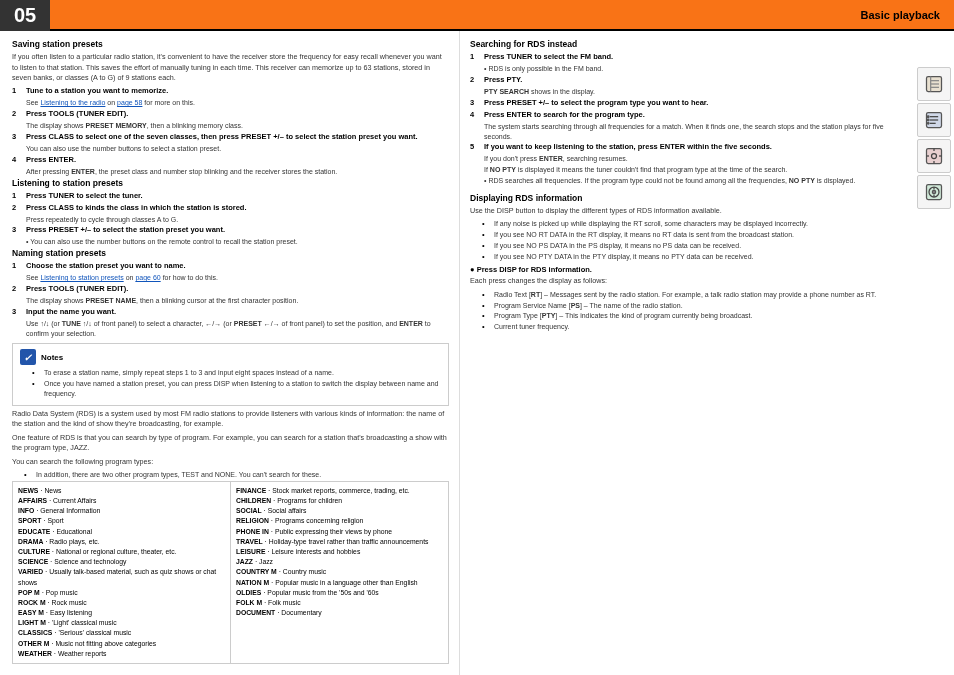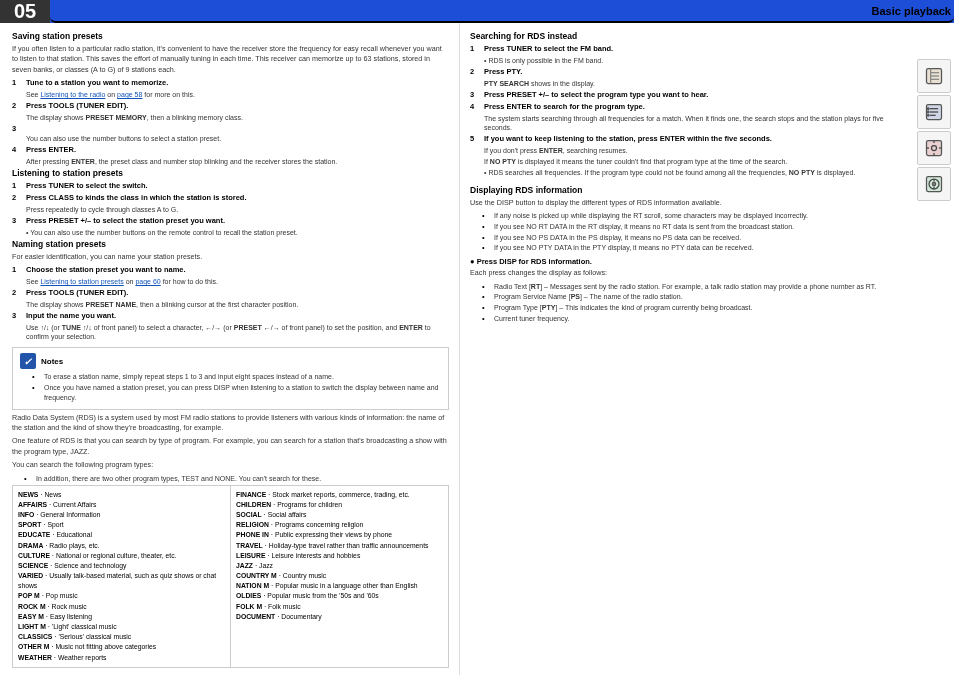--- a/index.html
+++ b/index.html
@@ -16,42 +16,41 @@
       width: 954px;
       height: 675px;
       display: flex;
       flex-direction: column;
     }
     
     .header {
       display: flex;
       align-items: stretch;
       height: 32px;
-      background: #1d4ed8;
+      background: #f97316;
     }
     .header-num {
       background: #333;
       color: #fff;
       font-size: 20px;
       font-weight: bold;
       width: 50px;
       display: flex;
       align-items: center;
       justify-content: center;
     }
     .header-title {
       flex: 1;
       display: flex;
       align-items: center;
       justify-content: flex-end;
-      padding-right: 3px;
+      padding-right: 14px;
       font-size: 11px;
       font-weight: bold;
       border-bottom: 2px solid #000;
-      border-radius: 6px;
     }
     .left-col {
       width: 460px;
       padding: 8px 10px 6px 12px;
       border-right: 1px solid #ddd;
       display: flex;
       flex-direction: column;
       gap: 0;
     }
     .right-col {
@@ -217,50 +216,50 @@
             <span class="step-text"><b>Tune to a station you want to memorize.</b></span>
           </div>
           <div class="step-sub">See <span style="color:#1155bb;text-decoration:underline;">Listening to the radio</span> on <span style="color:#1155bb;text-decoration:underline;">page 58</span> for more on this.</div>
           <div class="step">
             <span class="step-num">2</span>
             <span class="step-text"><b>Press TOOLS (TUNER EDIT).</b></span>
           </div>
           <div class="step-sub">The display shows <b>PRESET MEMORY</b>, then a blinking memory class.</div>
           <div class="step">
             <span class="step-num">3</span>
+            <span class="step-text"><b>Press CLASS to select one of the seven classes, then press PRESET +/– to select the station preset you want.</b></span>
           </div>
           <div class="step-sub">You can also use the number buttons to select a station preset.</div>
           <div class="step">
             <span class="step-num">4</span>
             <span class="step-text"><b>Press ENTER.</b></span>
           </div>
           <div class="step-sub">After pressing <b>ENTER</b>, the preset class and number stop blinking and the receiver stores the station.</div>
         </div>
 
         <div>
           <div class="section-title">Listening to station presets</div>
           <div class="step">
             <span class="step-num">1</span>
-            <span class="step-text"><b>Press TUNER to select the switch.</b></span>
+            <span class="step-text"><b>Press TUNER to select the tuner.</b></span>
           </div>
           <div class="step">
             <span class="step-num">2</span>
             <span class="step-text"><b>Press CLASS to kinds the class in which the station is stored.</b></span>
           </div>
           <div class="step-sub">Press repeatedly to cycle through classes A to G.</div>
           <div class="step">
             <span class="step-num">3</span>
             <span class="step-text"><b>Press PRESET +/– to select the station preset you want.</b></span>
           </div>
           <div class="step-sub">• You can also use the number buttons on the remote control to recall the station preset.</div>
         </div>
 
         <div>
           <div class="section-title">Naming station presets</div>
-          <div class="section-body">For easier identification, you can name your station presets.</div>
           <div class="step">
             <span class="step-num">1</span>
             <span class="step-text"><b>Choose the station preset you want to name.</b></span>
           </div>
           <div class="step-sub">See <span style="color:#1155bb;text-decoration:underline;">Listening to station presets</span> on <span style="color:#1155bb;text-decoration:underline;">page 60</span> for how to do this.</div>
           <div class="step">
             <span class="step-num">2</span>
             <span class="step-text"><b>Press TOOLS (TUNER EDIT).</b></span>
           </div>
           <div class="step-sub">The display shows <b>PRESET NAME</b>, then a blinking cursor at the first character position.</div>

